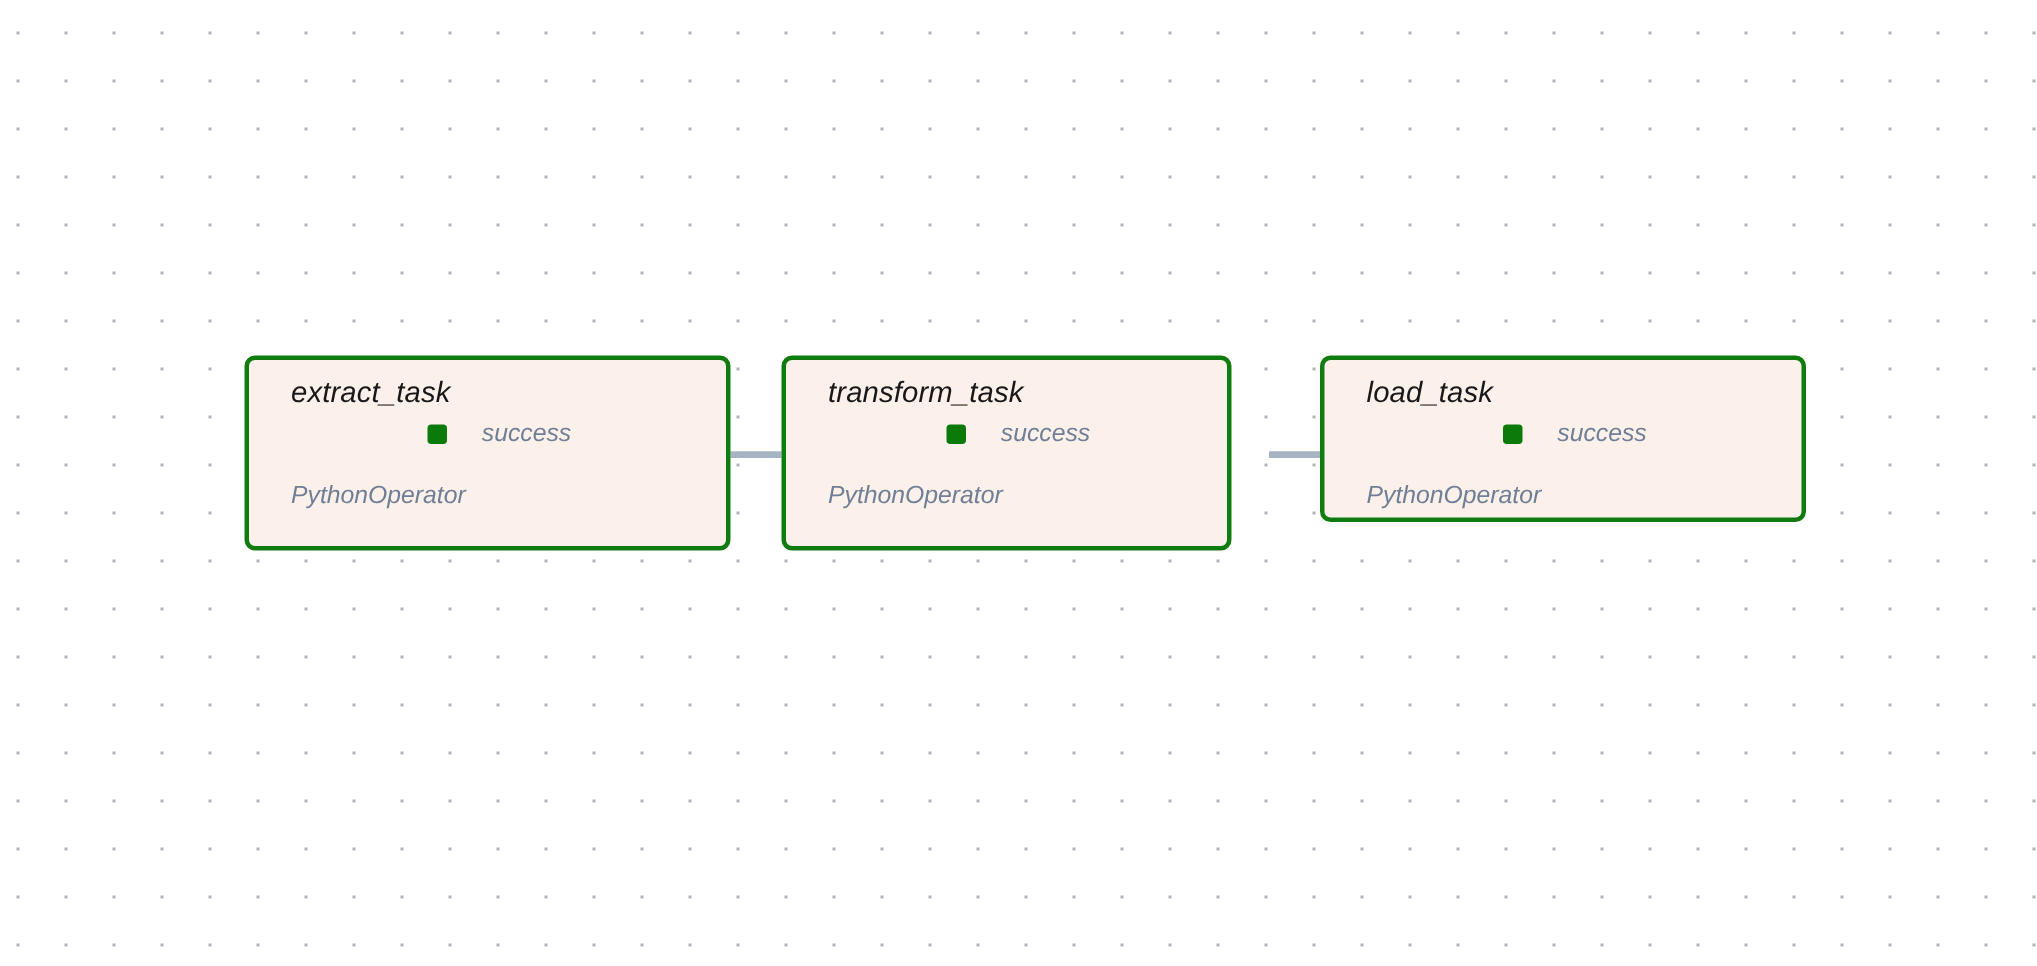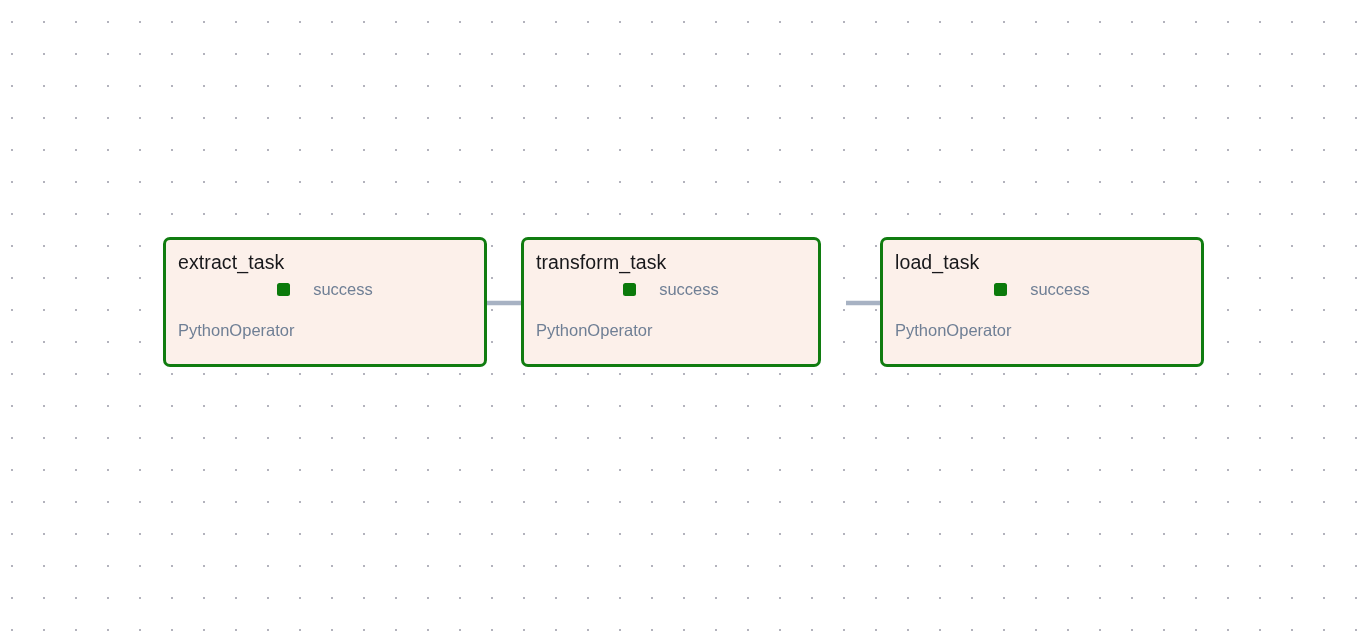--- a/index.html
+++ b/index.html
@@ -34,22 +34,23 @@
     pointer-events: none;
   }
 
   
   .task-node {
     position: absolute;
     box-sizing: border-box;
     border-radius: 7px;
     border-style: solid;
     border-width: 3px;
-    padding: 10px 12px 12px 12px;
+    padding: 10px 12px 12px 28px;
     overflow: hidden;
+    font-style: italic;
   }
 
   .node-title {
     font-size: 19.5px;
     line-height: 24px;
     color: #18181b;
     letter-spacing: 0.1px;
     white-space: nowrap;
   }
 
@@ -105,21 +106,21 @@
         <div class="node-operator">PythonOperator</div>
       </div>
       <div class="task-node" style="left: 521px; top: 237px; width: 300px; height: 130px; background: rgb(252, 240, 234); border-color: rgb(16, 124, 16);">
         <div class="node-title">transform_task</div>
         <div class="node-status-row">
           <span class="status-swatch" style="background: rgb(11, 122, 11);"></span>
           <span class="status-label">success</span>
         </div>
         <div class="node-operator">PythonOperator</div>
       </div>
-      <div class="task-node" style="left: 880px; top: 237px; width: 324px; height: 130px; background: rgb(252, 240, 234); border-color: rgb(16, 124, 16);">
+      <div class="task-node" style="left: 880px; top: 237px; width: 324px; height: 111px; background: rgb(252, 240, 234); border-color: rgb(16, 124, 16);">
         <div class="node-title">load_task</div>
         <div class="node-status-row">
           <span class="status-swatch" style="background: rgb(11, 122, 11);"></span>
           <span class="status-label">success</span>
         </div>
         <div class="node-operator">PythonOperator</div>
       </div>
     </div>
 
 </div>

